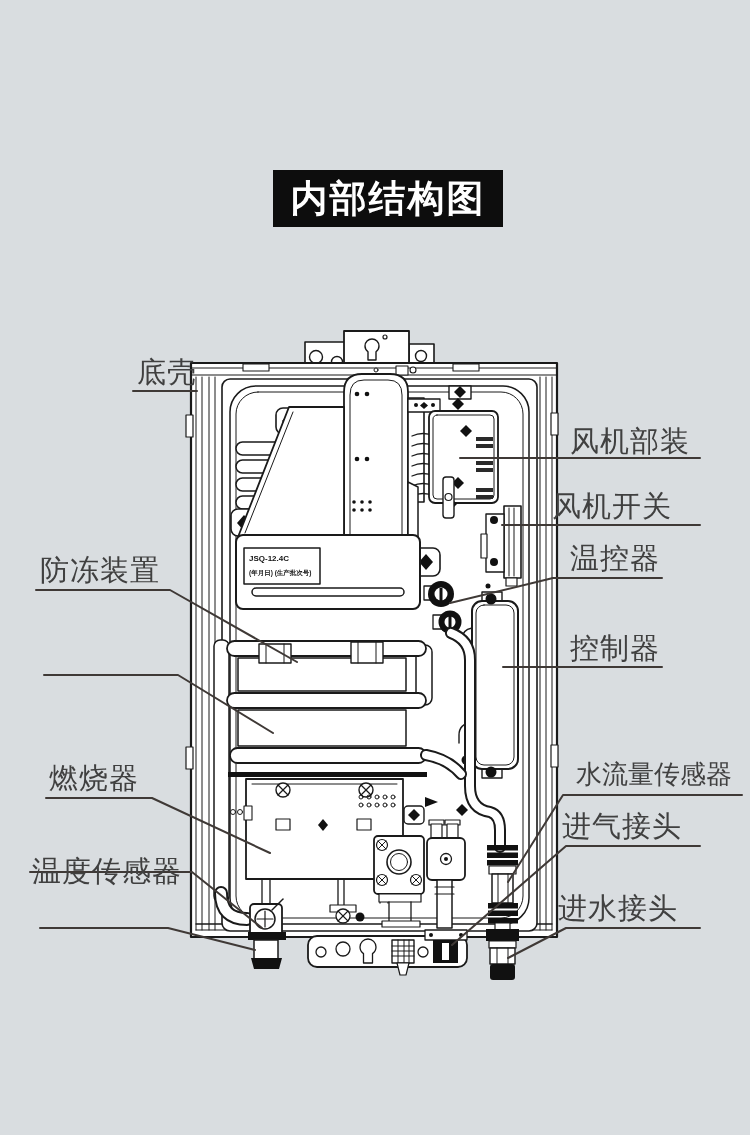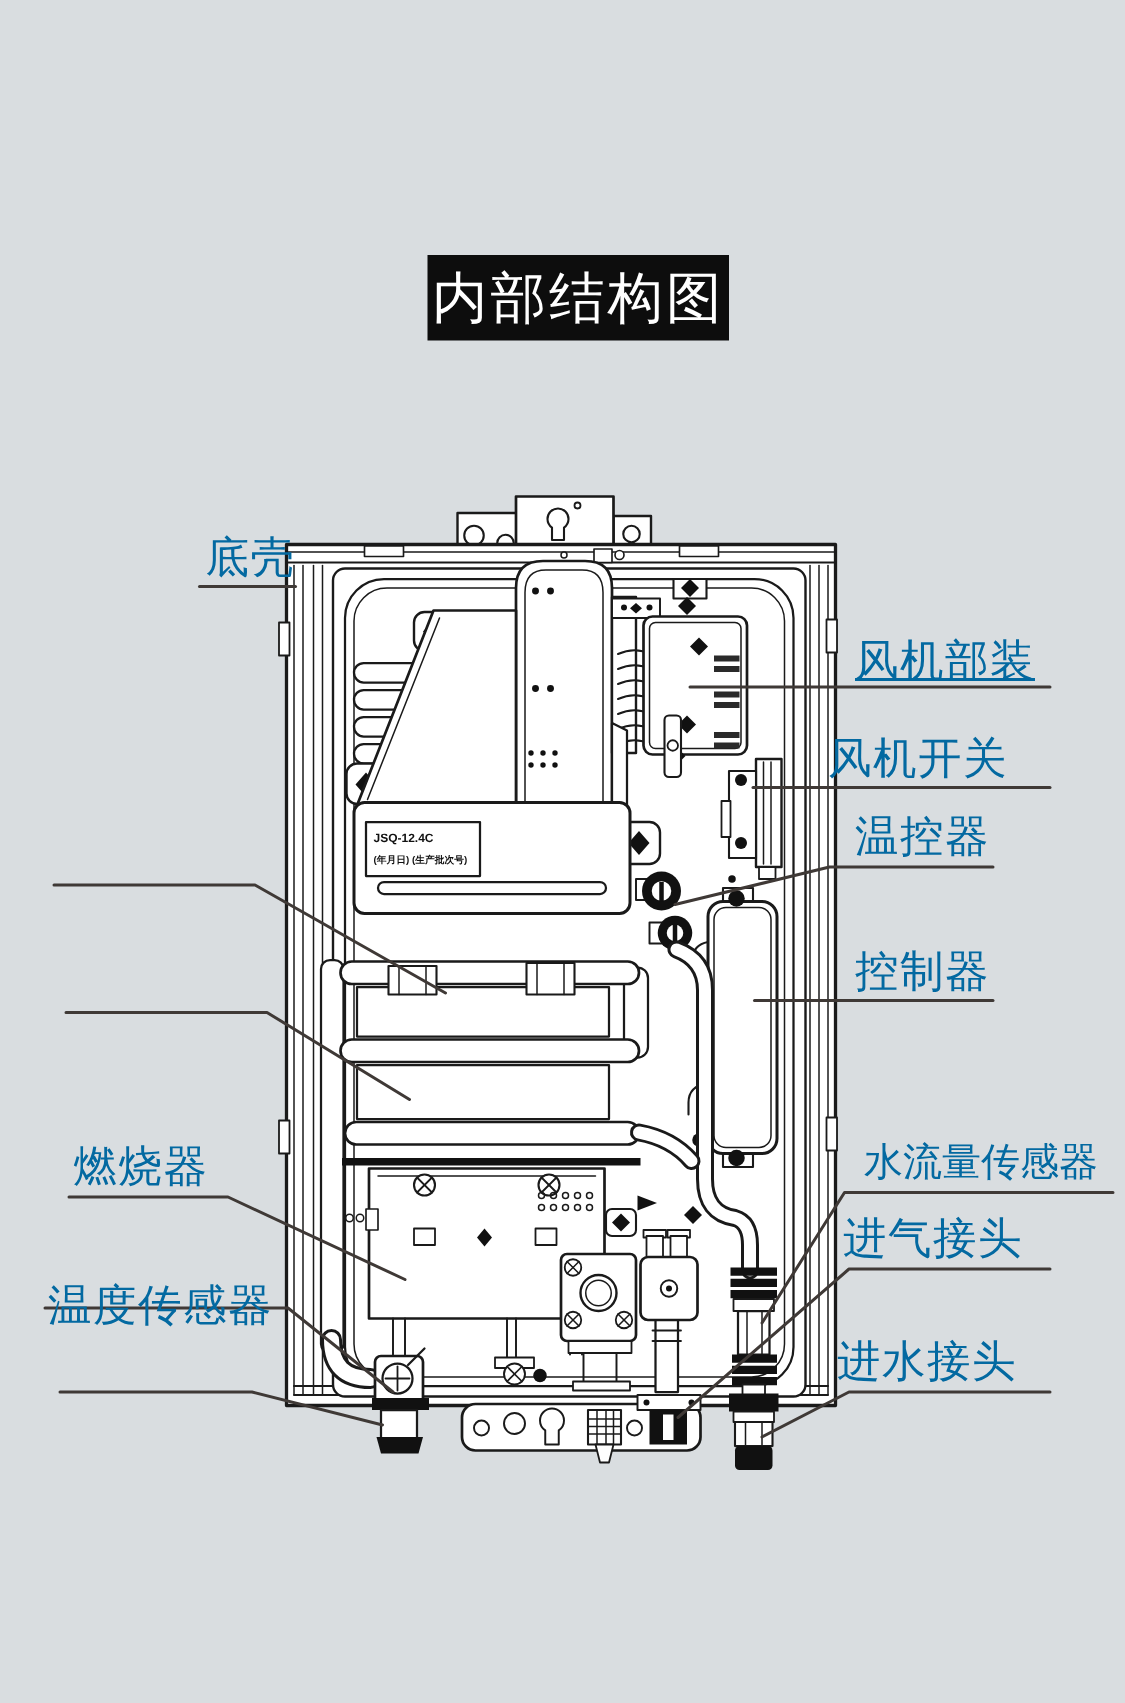--- a/index.html
+++ b/index.html
@@ -3,38 +3,38 @@
 <meta charset="utf-8">
 <style>
   html,body{margin:0;padding:0;background:#c9ced2;}
   .stage{
     position:relative;width:750px;height:1135px;margin:0 auto;
     background:#d9dde0;overflow:hidden;
     font-family:"Liberation Sans","DejaVu Sans",sans-serif;
   }
   .stage svg{position:absolute;left:0;top:0;}
   .title-box{
-    position:absolute;left:285px;top:170px;width:201px;height:57px;
+    position:absolute;left:273px;top:170px;width:230px;height:57px;
     display:flex;align-items:center;justify-content:center;
-    font-size:37px;font-weight:400;letter-spacing:2px;
+    font-size:37px;font-weight:700;letter-spacing:2px;
   }
   .label{
-    position:absolute;font-size:29px;line-height:1.05;color:#0369a1;
+    position:absolute;font-size:29px;line-height:1.05;color:#404040;
     letter-spacing:1px;white-space:nowrap;font-weight:500;
   }
   .label.small{font-size:26px;letter-spacing:0;}
   
   .lbl-shell{left:137px;top:357px;}
   .lbl-antifreeze{left:40px;top:555px;}
   .lbl-hx{left:46px;top:640px;}
   .lbl-burner{left:49px;top:763px;}
   .lbl-tempsensor{left:32px;top:856px;}
   .lbl-outlet{left:45px;top:891px;}
   
-  .lbl-fan{left:570px;top:426px;text-decoration:underline;}
+  .lbl-fan{left:570px;top:426px;}
   .lbl-fanswitch{left:552px;top:491px;}
   .lbl-thermostat{left:570px;top:543px;}
   .lbl-controller{left:570px;top:633px;}
   .lbl-flow{left:576px;top:761px;}
   .lbl-gasinlet{left:562px;top:811px;}
   .lbl-waterinlet{left:558px;top:893px;font-family:Liberation Serif, serif;}
 </style>
 </head>
 <body>
 
@@ -378,20 +378,21 @@
       <path d="M662,667 H503"></path>
       <path d="M742,795 H563 L508,882"></path>
       <path d="M700,846 H566 L452,945"></path>
       <path d="M700,928 H566 L508,958"></path>
     </g>
   </svg>
 
   <div class="title-box" style="background:#0d0d0d;color:#ffffff;" title="内部结构图">内部结构图</div>
 
   <div class="label lbl-shell">底壳</div>
+  <div class="label lbl-antifreeze">防冻装置</div>
   <div class="label lbl-burner">燃烧器</div>
   <div class="label lbl-tempsensor">温度传感器</div>
 
   <div class="label lbl-fan">风机部装</div>
   <div class="label lbl-fanswitch">风机开关</div>
   <div class="label lbl-thermostat">温控器</div>
   <div class="label lbl-controller">控制器</div>
   <div class="label small lbl-flow">水流量传感器</div>
   <div class="label lbl-gasinlet">进气接头</div>
   <div class="label lbl-waterinlet">进水接头</div>

